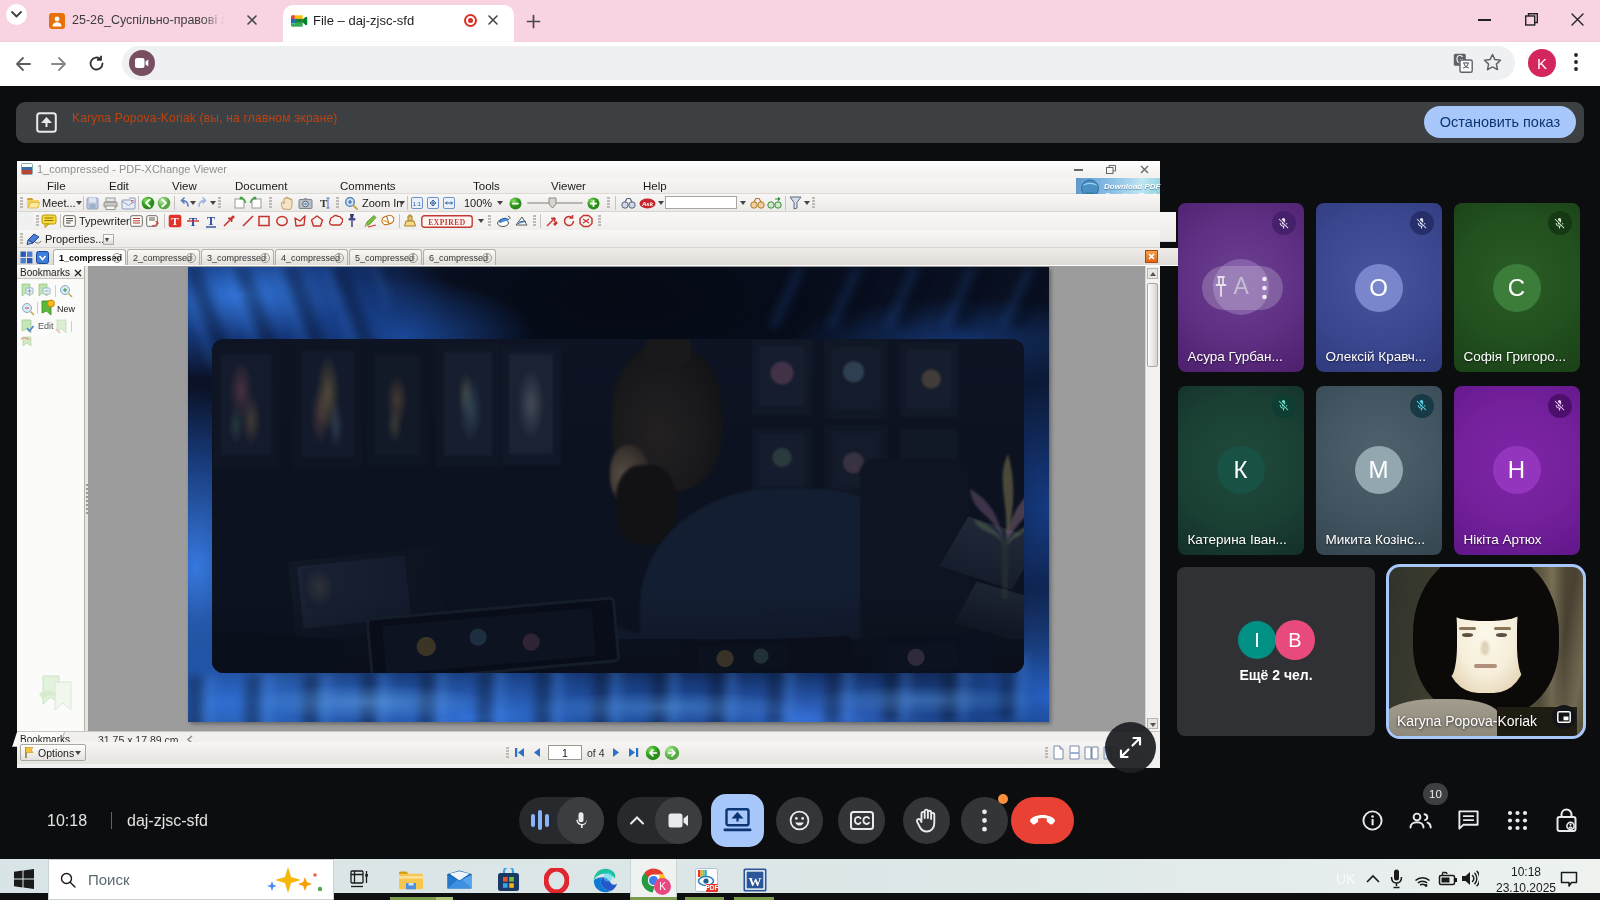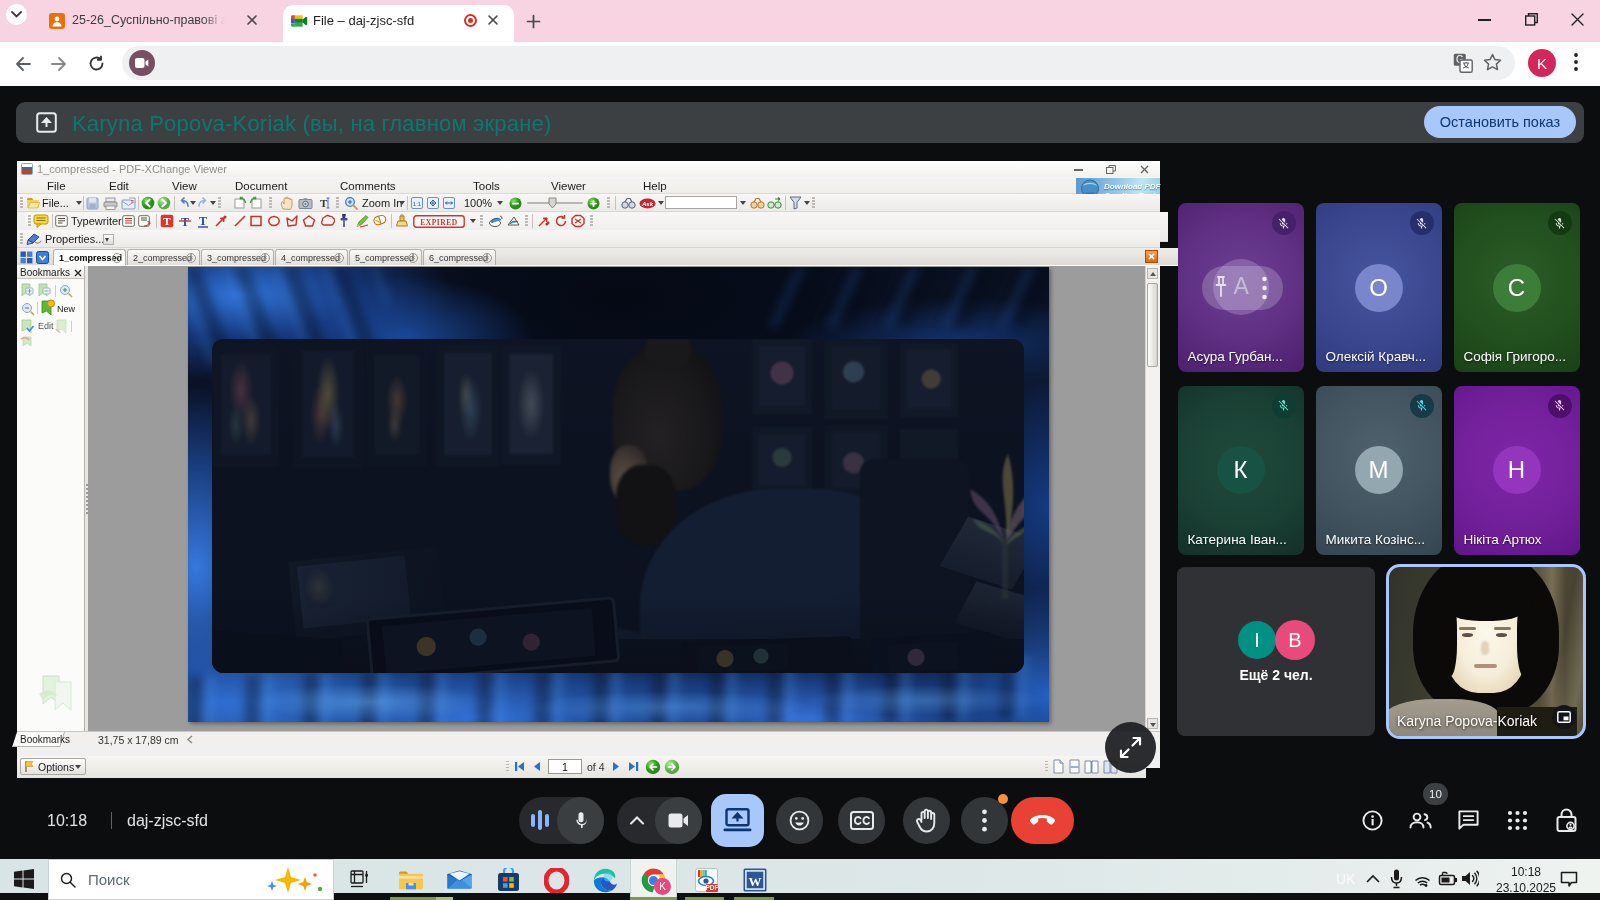--- a/index.html
+++ b/index.html
@@ -131,21 +131,21 @@
     </svg>
 </div>
 
 <div class="abs" id="meet" style="left:0;top:86px;width:1600px;height:773px;background:#0c0d0e">
 
   <div class="abs" style="left:16px;top:16px;width:1568px;height:41px;background:#3c4043;border-radius:9px"></div>
   <svg class="abs" style="left:36px;top:26px" width="21" height="21" viewBox="0 0 21 21">
       <rect x="1.2" y="1.2" width="18.6" height="18.6" rx="2.5" fill="none" stroke="#e8eaed" stroke-width="2"></rect>
       <path d="M10.5 15 V8 M10.5 6.5 L7.3 10 h6.4 Z" stroke="#e8eaed" stroke-width="2" fill="#e8eaed"></path>
     </svg>
-  <div class="abs" style="left:72px;top:25px;font-size:22px;font-weight:500;color:#0f766e;letter-spacing:.2px">Karyna Popova-Koriak (вы, на главном экране)</div>
+  <div class="abs" style="left:72px;top:25px;font-size:12px;font-weight:500;color:#c2410c;letter-spacing:.2px">Karyna Popova-Koriak (вы, на главном экране)</div>
   <div class="abs f" style="left:1424px;top:20px;width:152px;height:32px;border-radius:16px;background:#a8c7fa;color:#0b3573;font-size:14.5px;font-weight:500;justify-content:center">Остановить показ</div>
 
   <div class="abs" id="pdfwin" style="left:17px;top:75px;width:1143px;height:607px;background:#f0f0f0">
 
     <div class="abs" style="left:0;top:0;width:1143px;height:16px;background:linear-gradient(#ffffff,#f2f1ef)"></div>
     <svg class="abs" style="left:4px;top:2px" width="12" height="12" viewBox="0 0 12 12">
         <rect x="0.5" y="0.5" width="11" height="11" rx="1" fill="#fdfdfd" stroke="#8aa"></rect>
         <path d="M1 4 h10 v7 h-10 Z" fill="#b43"></path>
         <path d="M1 4 h10 v3 h-10 Z" fill="#3a6ea5"></path>
       </svg>
@@ -181,21 +181,21 @@
       </svg>
     <div class="abs" style="left:1087px;top:20.5px;width:58px;font-size:8px;font-weight:bold;font-style:italic;color:#fff;line-height:9px;white-space:nowrap;text-shadow:0 1px 1px rgba(0,60,120,.5)">Download PDF<br>Creation Tools</div>
 
     <div id="tb1" class="abs" style="left:0;top:33px;width:1143px;height:18px;background:linear-gradient(#f8f7f6,#eceae7);border-bottom:1px solid #d8d6d2;box-sizing:border-box">
       <div class="grip" style="left:3px"></div>
       <svg class="abs" style="left:9px;top:3px" width="14" height="12" viewBox="0 0 14 12">
           <path d="M1 2 a1 1 0 0 1 1-1 h4 l1.5 2 H1 Z" fill="#caa42c"></path>
           <rect x="1" y="3" width="12" height="8" rx="1" fill="#f3d05c"></rect>
           <path d="M2 11 L4.5 5.5 H13.8 L11.5 11 Z" fill="#fbe9a0" stroke="#caa42c" stroke-width=".6"></path>
         </svg>
-      <div class="tt" style="left:25px">File...</div>
+      <div class="tt" style="left:25px">Meet...</div>
       <div class="da" style="left:59px"></div>
       <div class="vsep" style="left:66px"></div>
       <svg class="abs" style="left:69px;top:3px" width="13" height="13" viewBox="0 0 13 13">
           <rect x="1" y="1" width="11" height="11" rx="1" fill="#b9c6de" stroke="#93a5c4"></rect>
           <rect x="3" y="1" width="7" height="4.5" fill="#dde5f0"></rect>
           <rect x="3.5" y="7" width="6" height="5" fill="#9fb0cc"></rect>
         </svg>
       <svg class="abs" style="left:86px;top:3px" width="15" height="13" viewBox="0 0 15 13">
           <rect x="3" y="1" width="9" height="4" fill="#e8e8e8" stroke="#999"></rect>
           <rect x="1" y="5" width="13" height="5" rx="1" fill="#c9c9c4" stroke="#8b8b86"></rect>
@@ -308,21 +308,21 @@
           <circle cx="11" cy="8" r="3.2" fill="#cfe8cf" stroke="#3a8a3a"></circle>
           <path d="M8 2 h5 M13 2 l-2-1.5 M13 2 l-2 1.5" stroke="#3a8a3a" stroke-width="1.2" fill="none"></path>
         </svg>
       <div class="vsep" style="left:768px"></div>
       <svg class="abs" style="left:772px;top:2px" width="13" height="14" viewBox="0 0 13 14">
           <path d="M1 1 h11 L8 6.5 V12 L5 13 V6.5 Z" fill="#d5dce8" stroke="#5a6a85"></path>
         </svg>
       <div class="da" style="left:787px"></div>
       <div class="grip" style="left:795px"></div>
     </div>
-    <div id="tb2" class="abs" style="left:8px;top:51px;width:1143px;height:30px;background:linear-gradient(#f8f7f6,#eceae7);border-bottom:1px solid #d8d6d2;box-sizing:border-box">
+    <div id="tb2" class="abs" style="left:16px;top:51px;width:1143px;height:30px;background:linear-gradient(#f8f7f6,#eceae7);border-bottom:1px solid #d8d6d2;box-sizing:border-box">
       <div class="grip" style="left:3px"></div>
       <svg class="abs" style="left:8px;top:2px" width="16" height="14" viewBox="0 0 16 14">
           <rect x="1" y="1" width="14" height="9" rx="2" fill="#f7d838" stroke="#b89a10"></rect>
           <path d="M4 10 L4 13.5 L8 10 Z" fill="#f7d838" stroke="#b89a10"></path>
           <path d="M3.5 4 h9 M3.5 6.5 h9" stroke="#8a7408" stroke-width="1"></path>
         </svg>
       <div class="vsep" style="left:27px"></div>
       <svg class="abs" style="left:30px;top:3px" width="13" height="12" viewBox="0 0 13 12">
           <rect x="0.7" y="0.7" width="11.6" height="10.6" rx="1.5" fill="#fffef5" stroke="#6a6a6a"></rect>
           <path d="M3 3.5 h7 M3 5.8 h7 M3 8 h4.5" stroke="#444" stroke-width="1"></path>
@@ -631,21 +631,21 @@
 
     <div id="statusrow" class="abs" style="left:0;top:570px;width:1143px;height:15px;background:#f1f0ee;border-top:1px solid #c9c7c3;box-sizing:border-box">
       <div class="abs" style="left:0;top:0;width:47px;height:14px;background:#fbfbfa;border-right:1px solid #b5b2ac;border-bottom:1px solid #b5b2ac;transform:skewX(-18deg);transform-origin:top left"></div>
       <div class="abs" style="left:3px;top:1.5px;font-size:10px;color:#222">Bookmarks</div>
       <div class="abs" style="left:81px;top:1.5px;font-size:10.5px;color:#333">31,75 x 17,89 cm</div>
       <svg class="abs" style="left:169px;top:3px" width="8" height="9" viewBox="0 0 8 9">
           <path d="M6 1 L2 4.5 L6 8" stroke="#8a8a8a" stroke-width="1.5" fill="none"></path>
         </svg>
     </div>
 
-    <div id="optrow" class="abs" style="left:0;top:595px;width:1129px;height:22px;background:linear-gradient(#f7f6f4,#e6e4e0)">
+    <div id="optrow" class="abs" style="left:0;top:581px;width:1129px;height:22px;background:linear-gradient(#f7f6f4,#e6e4e0)">
       <div class="abs" style="left:3px;top:2px;width:66px;height:17px;background:linear-gradient(#fefefe,#e4e2de);border:1px solid #aaa8a2;border-radius:2px;box-sizing:border-box"></div>
       <svg class="abs" style="left:7px;top:4px" width="11" height="13" viewBox="0 0 11 13">
           <path d="M2 1 v11" stroke="#8a6a2a" stroke-width="1.4"></path>
           <path d="M2 1.5 h7 l-2 2.5 l2 2.5 h-7" fill="#f5c242" stroke="#c89a22" stroke-width=".7"></path>
         </svg>
       <div class="abs" style="left:21px;top:4.5px;font-size:10.5px;color:#1a1a1a">Options</div>
       <div class="da" style="left:58px;top:9px;border-left-width:3px;border-right-width:3px"></div>
 
       <div class="grip" style="left:489px;top:5px"></div>
       <svg class="abs" style="left:495px;top:3px" width="15" height="15" viewBox="0 0 15 15">

